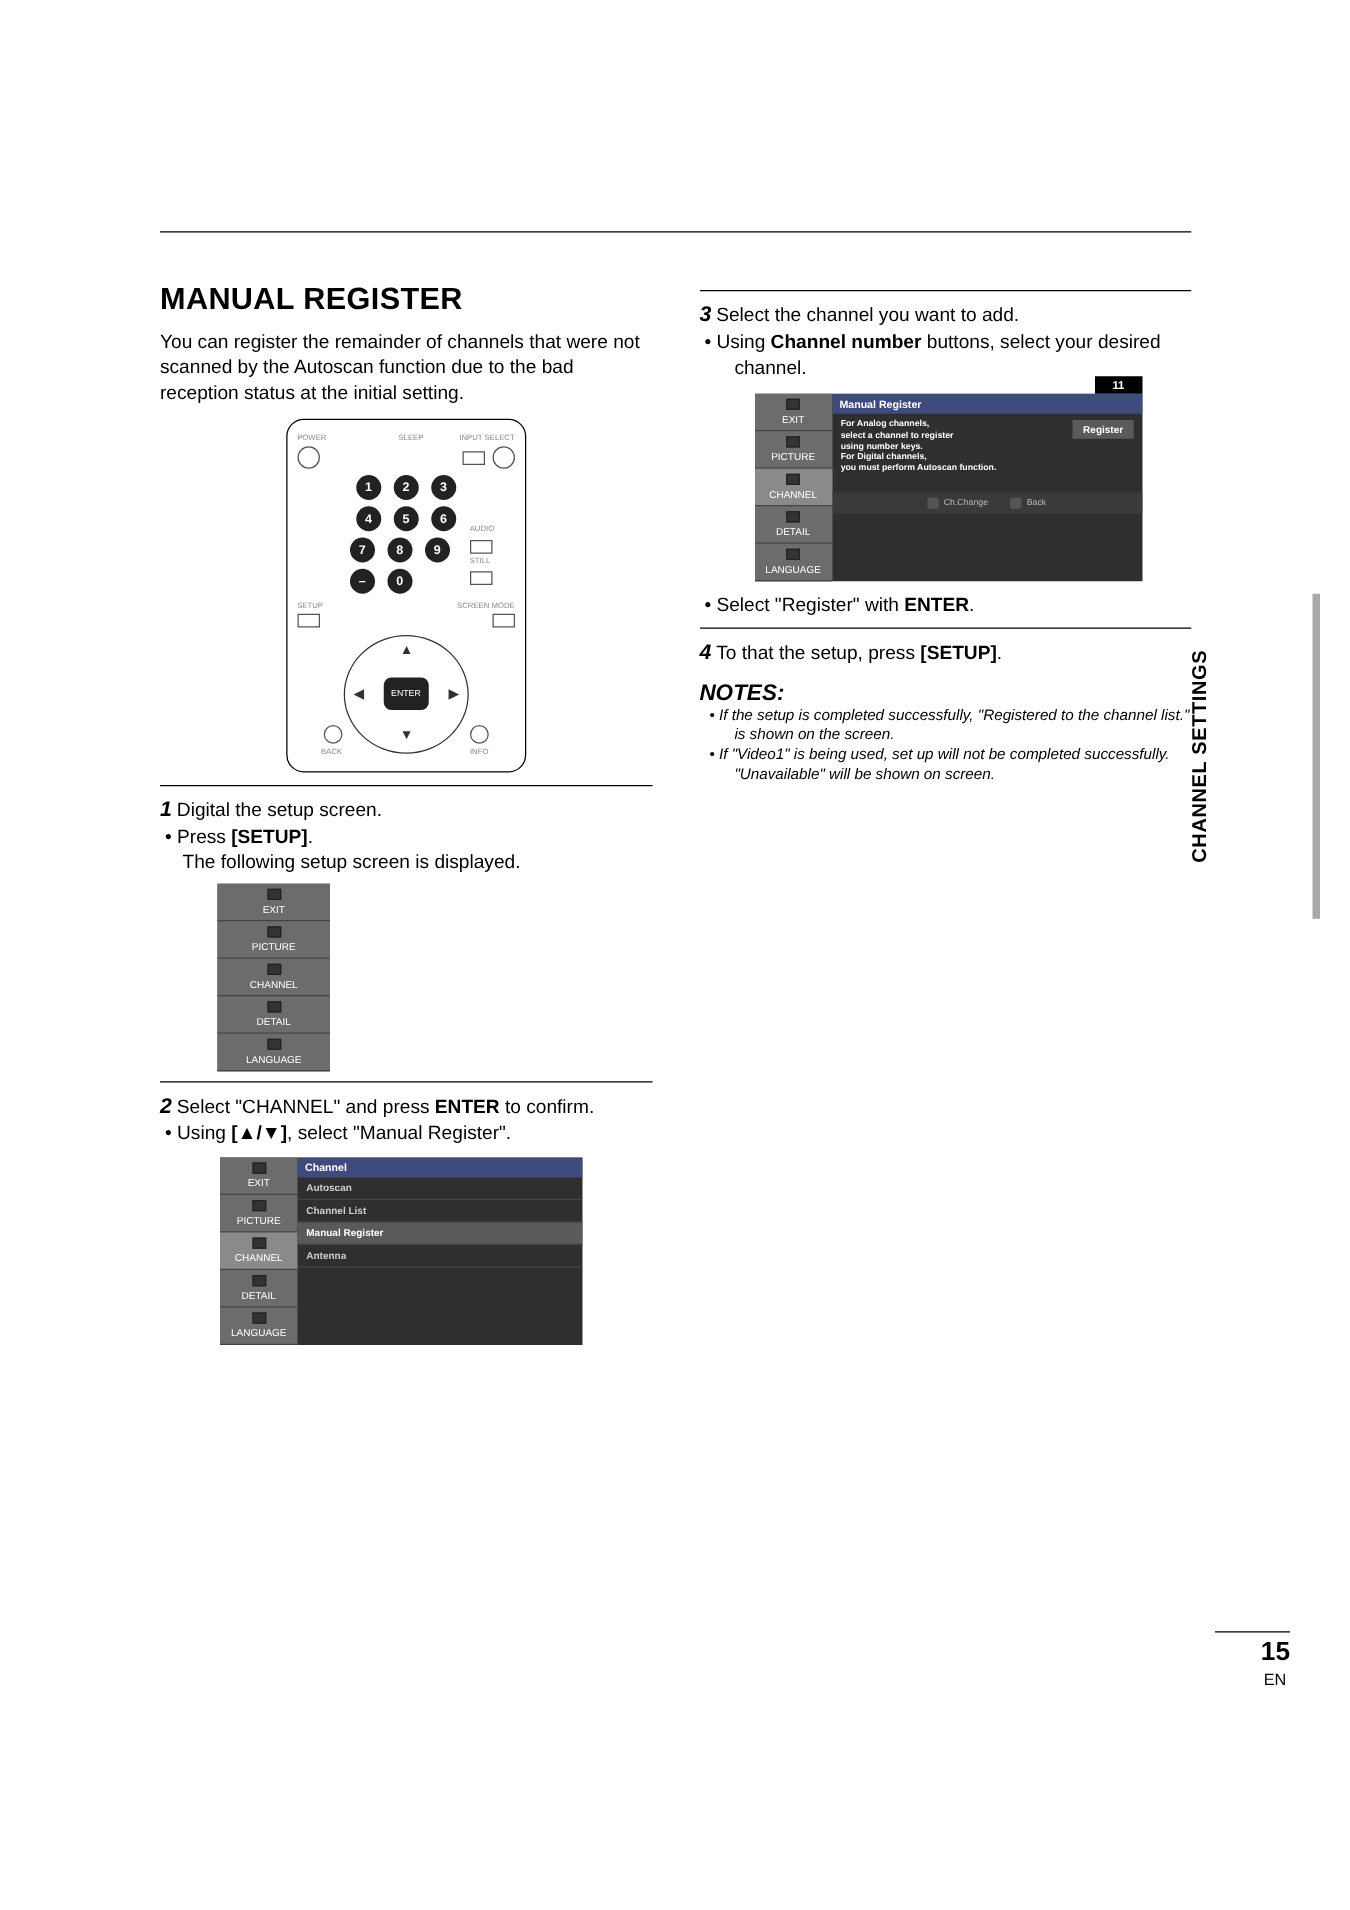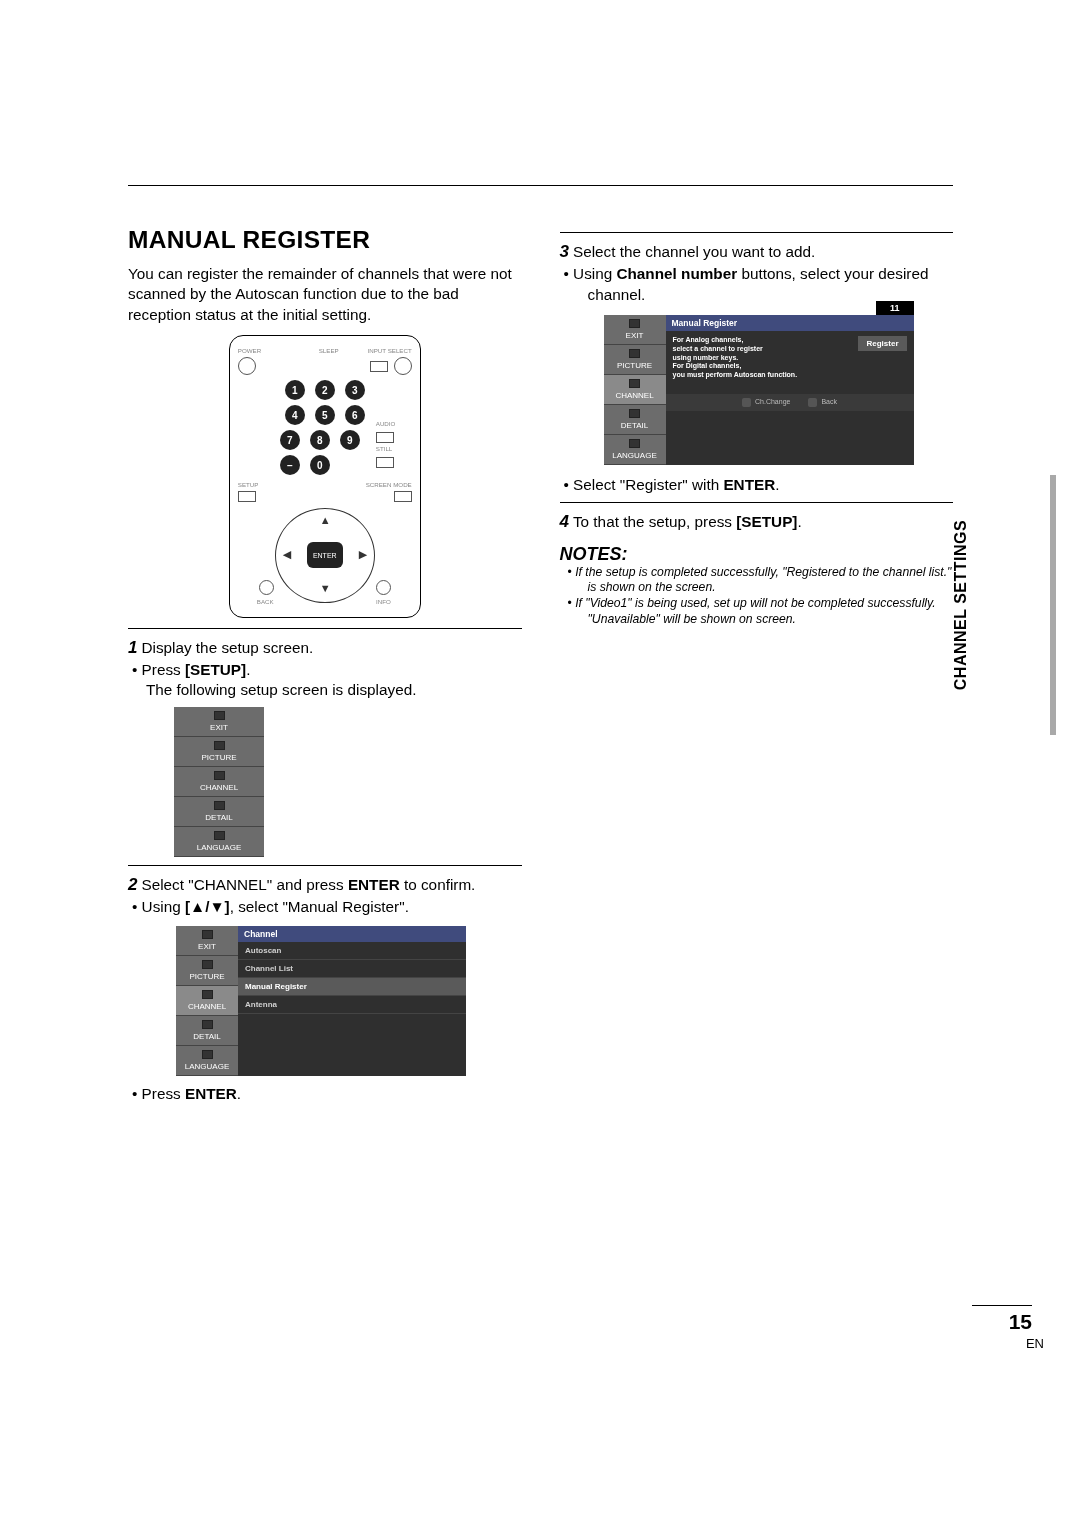--- a/index.html
+++ b/index.html
@@ -76,21 +76,21 @@
   }
   .page-num-rule {
     position:absolute;
     right:48px;
     top:1305px;
     width: 60px;
     border-top:1px solid #000;
   }
   .page-lang {
     position:absolute;
-    right:36px;
+    right:51px;
     top:1336px;
     font-size: 13px;
   }
 
   
   .remote-wrap { width: 100%; display:flex; justify-content:center; margin: 8px 0 10px 0;}
   .remote {
     width: 192px;
     border: 1.5px solid #000;
     border-radius: 14px;
@@ -209,21 +209,21 @@
             <div class="enter">ENTER</div>
             <div class="side sl"></div>
             <div class="side sr"></div>
             <span class="tiny" style="position:absolute;left:-8px;top:90px;">BACK</span>
             <span class="tiny" style="position:absolute;right:-6px;top:90px;">INFO</span>
           </div>
         </div>
       </div>
 
       <div class="section-rule"></div>
-      <p class="step"><span class="num">1</span><span>Display the setup screen.</span></p>
+      <p class="step"><span class="num">1</span><span>Digital the setup screen.</span></p>
       <p class="bullet"><span>Press </span><span class="b">[SETUP]</span><span>.</span></p>
       <p style="font-size:15.3px; margin-left:18px;">The following setup screen is displayed.</p>
 
       <div class="osd osd1">
         <div class="side-list">
           <div class="item">
               <span class="ico"></span>
               <span>EXIT</span>
             </div>
           <div class="item">
@@ -275,21 +275,20 @@
         <div class="content">
           <div class="osd-hd">Channel</div>
           <div class="osd-row">Autoscan</div>
           <div class="osd-row">Channel List</div>
           <div class="osd-row sel">Manual Register</div>
           <div class="osd-row">Antenna</div>
           <div style="height:28px;"></div>
         </div>
       </div>
 
-      <p class="bullet"><span>Press </span><span class="b">ENTER</span><span>.</span></p>
     </div>
 
     <div class="col">
       <div class="section-rule"></div>
       <p class="step"><span class="num">3</span><span>Select the channel you want to add.</span></p>
       <p class="bullet"><span>Using </span><span class="b">Channel number</span><span> buttons, select your desired channel.</span></p>
 
       <div class="osd3-wrap">
         <div class="osd-ch-ind">11</div>
         <div class="osd osd3">

